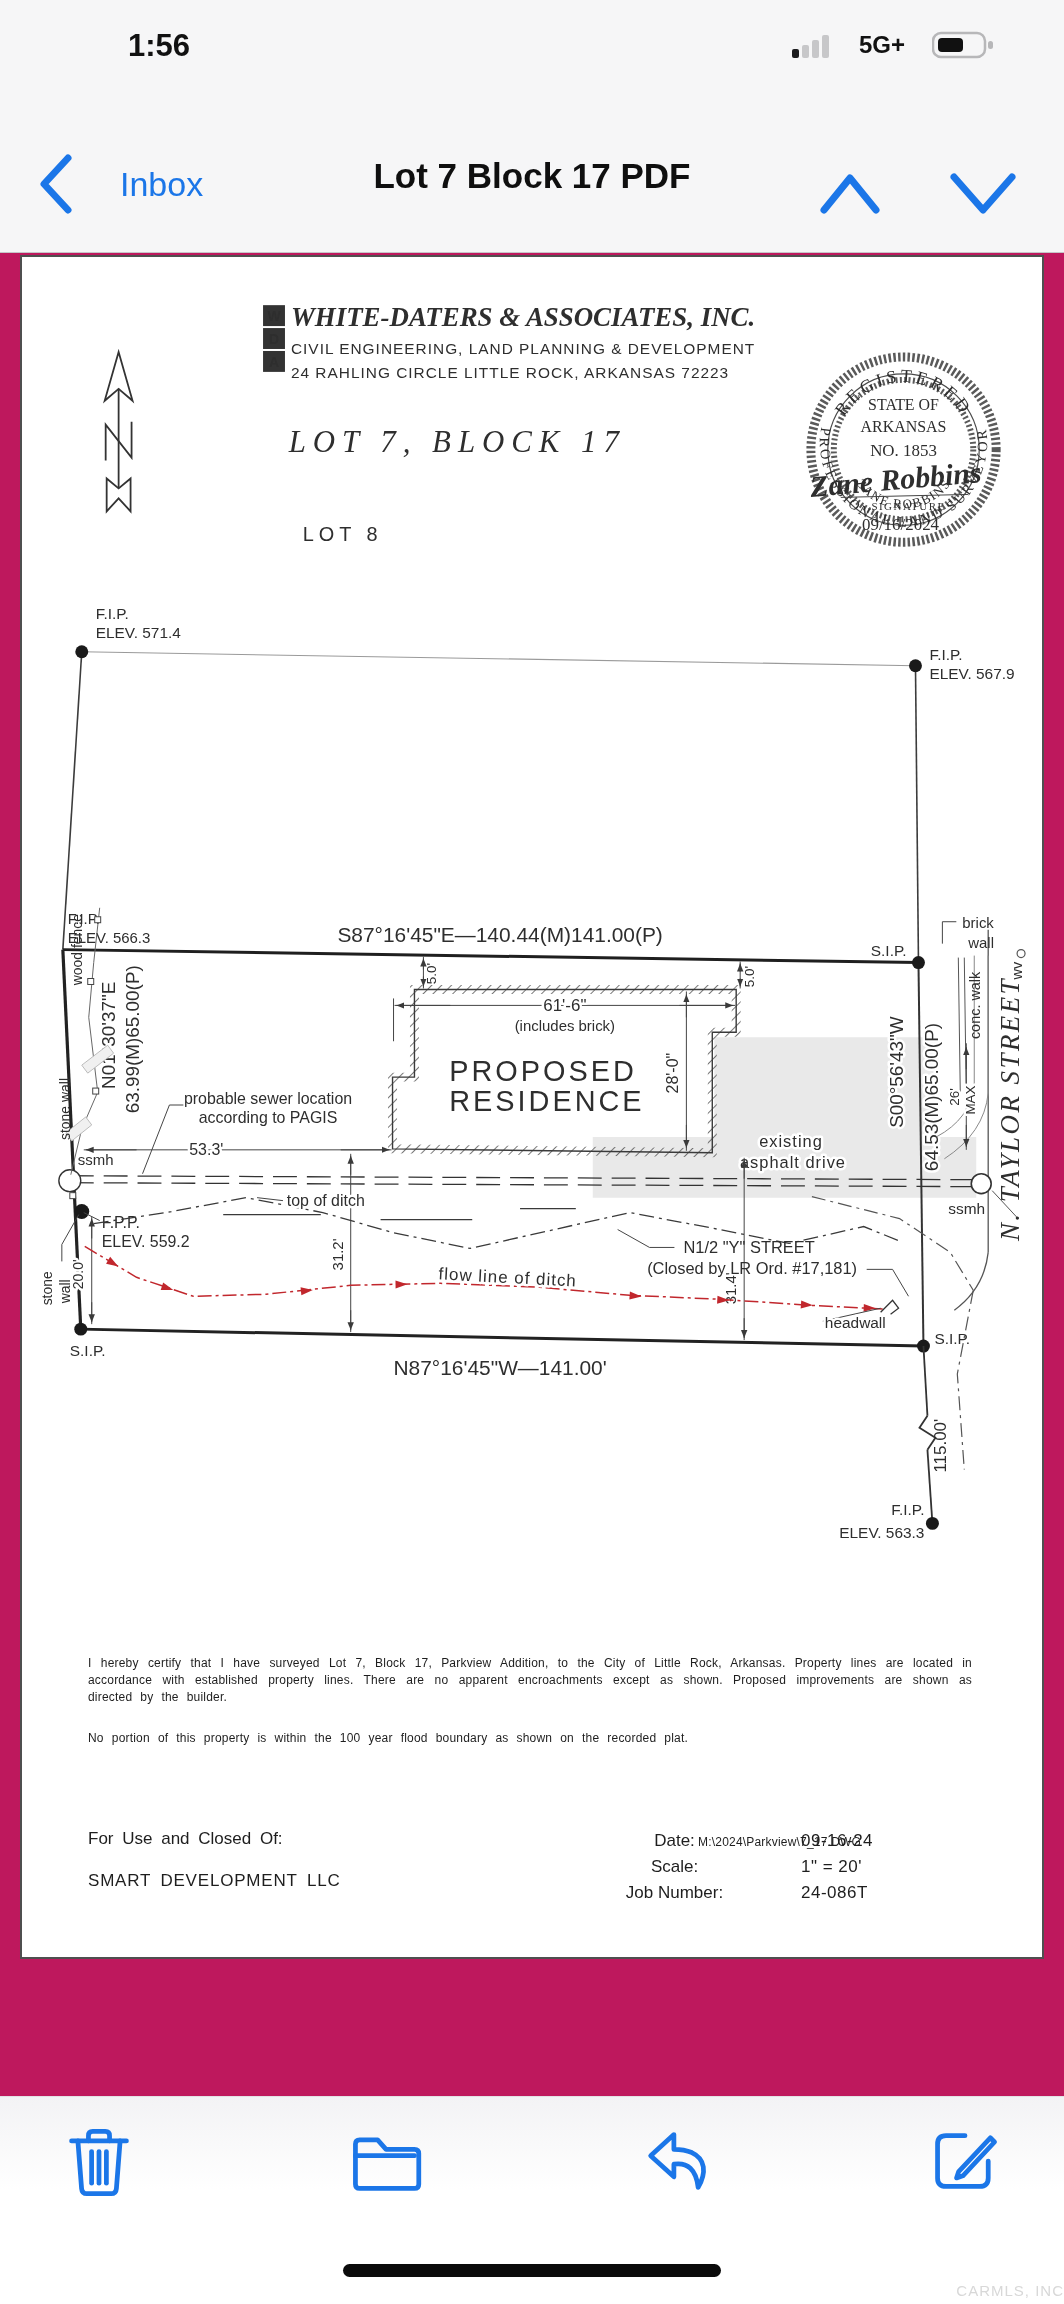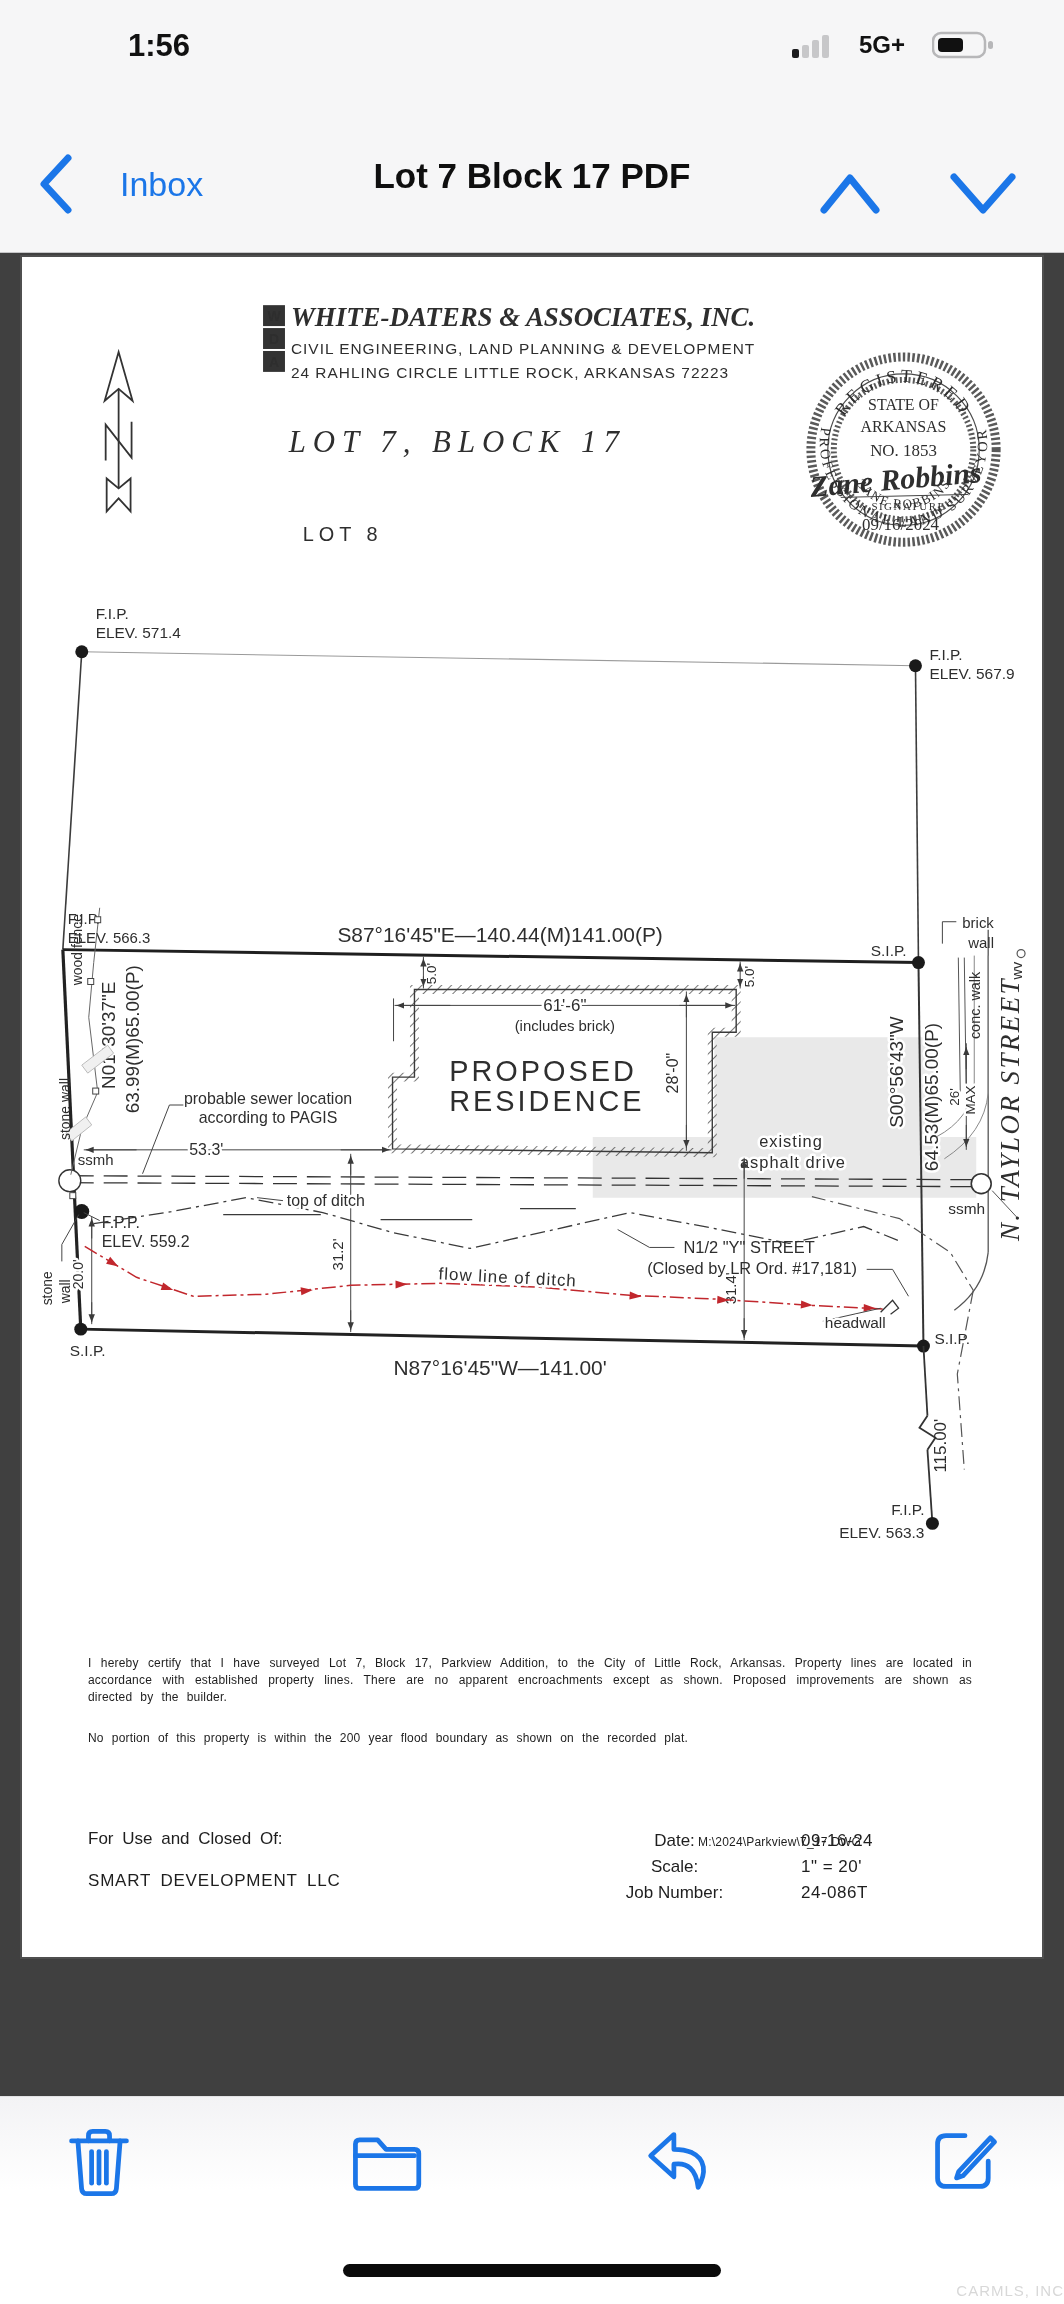--- a/index.html
+++ b/index.html
@@ -1,16 +1,16 @@
 <!DOCTYPE html>
 <html><head>
 <meta charset="utf-8">
 <style>
   html,body{margin:0;padding:0;background:#ffffff;}
-  .screen{position:relative;width:1064px;height:2304px;background:#404040;overflow:hidden;
+  .screen{position:relative;width:1064px;height:2304px;background:#be185d;overflow:hidden;
           font-family:"Liberation Sans",sans-serif;}
   
   .chrome{position:absolute;left:0;top:0;width:1064px;height:253px;background:#f6f6f7;
           border-bottom:1px solid #c6c6c8;box-sizing:border-box;}
   .time{position:absolute;left:128px;top:28px;font-size:31px;font-weight:700;color:#111;}
   .status-right{position:absolute;right:68px;top:30px;display:flex;align-items:center;gap:27px;}
   .net-label{font-size:24px;font-weight:600;color:#111;}
   .back-btn{position:absolute;left:38px;top:152px;display:flex;align-items:center;gap:10px;cursor:pointer;}
   .back-label{color:#1b76e8;font-size:34px;margin-left:38px;}
   .nav-title{position:absolute;left:0;top:156px;width:1064px;text-align:center;
@@ -312,21 +312,21 @@
         <text class="halo" x="806" y="1072" font-size="15.5">headwall</text>
         <text x="730" y="997" text-anchor="middle" font-size="16.5">N1/2 "Y" STREET</text>
         <text x="733" y="1018" text-anchor="middle" font-size="16.5">(Closed by LR Ord. #17,181)</text>
         <polyline points="655,991 630,991 598,973" fill="none" stroke="#444" stroke-width="1"></polyline>
         <polyline points="848,1013 874,1013 890,1040" fill="none" stroke="#444" stroke-width="1"></polyline>
       </g>
     </svg>
 
     <div class="cert">
       <p>I hereby certify that I have surveyed Lot 7, Block 17, Parkview Addition, to the City of Little Rock, Arkansas. Property lines are located in accordance with established property lines. There are no apparent encroachments except as shown. Proposed improvements are shown as directed by the builder.</p>
-      <p>No portion of this property is within the 200 year flood boundary as shown on the recorded plat.</p>
+      <p>No portion of this property is within the 100 year flood boundary as shown on the recorded plat.</p>
     </div>
     <div class="benefit">For Use and Closed Of:</div>
     <div class="client">SMART DEVELOPMENT LLC</div>
     <div class="meta-row" style="top:1574px;">
       <span class="mlabel">Date:</span><span class="mvalue">09-16-24</span>
     </div>
     <div class="meta-row" style="top:1600px;">
       <span class="mlabel">Scale:</span><span class="mvalue">1" = 20'</span>
     </div>
     <div class="meta-row" style="top:1626px;">

